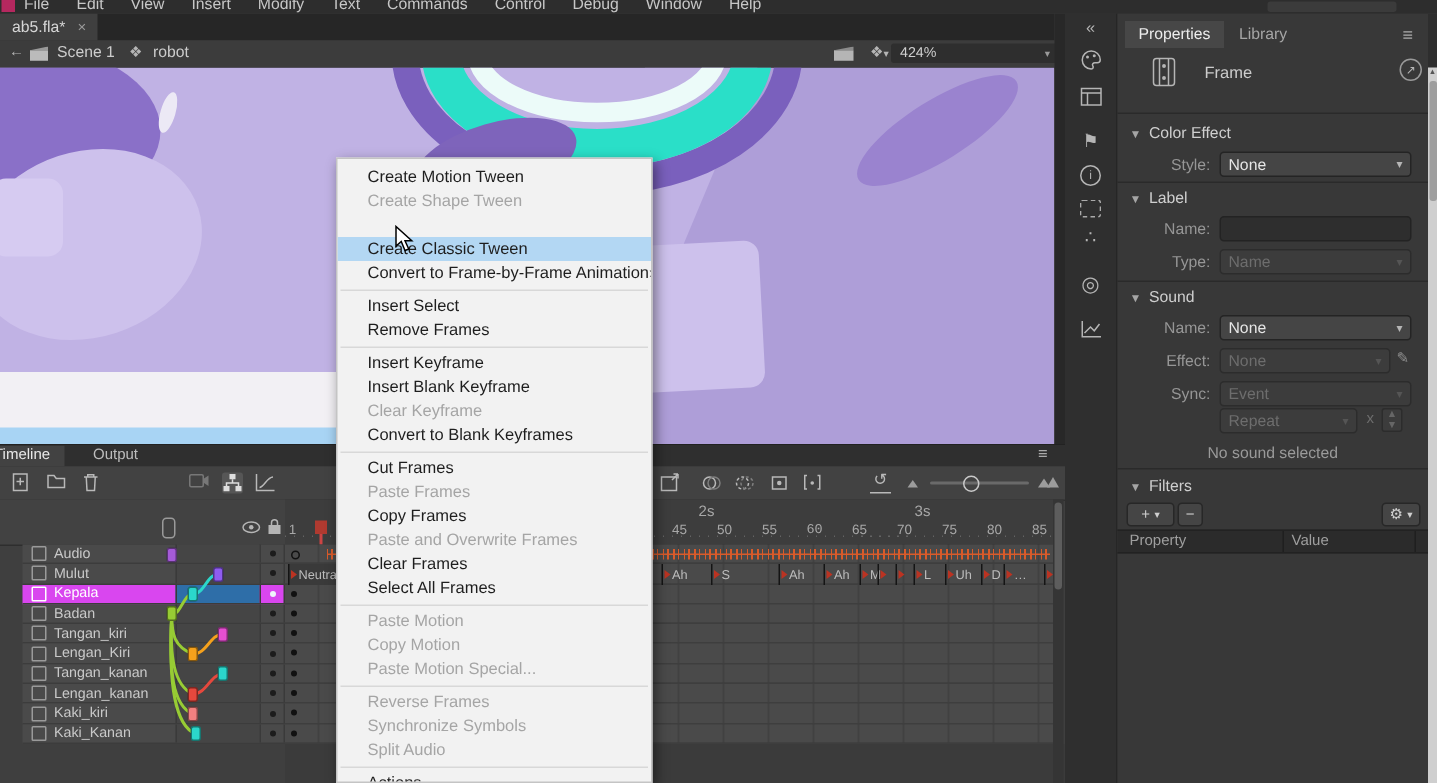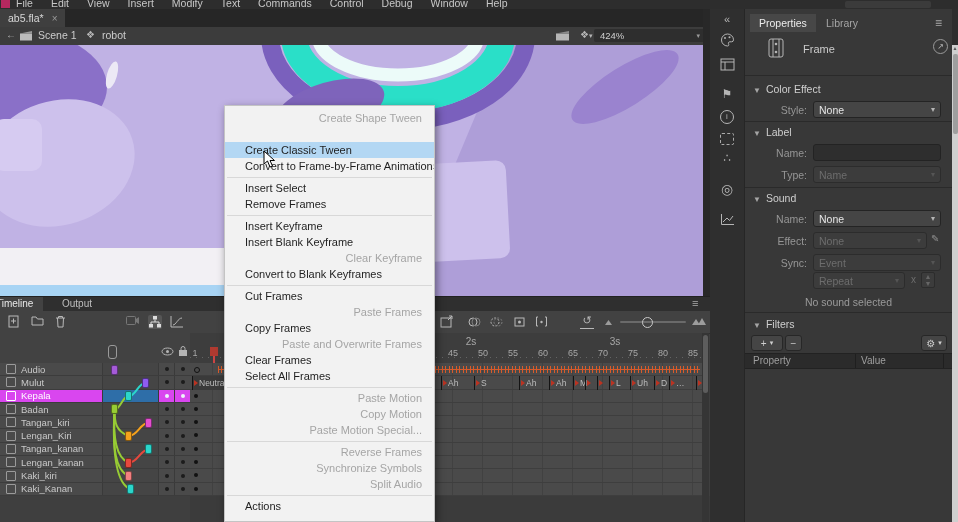--- a/index.html
+++ b/index.html
@@ -36,21 +36,21 @@
   #tl-toolbar{left:0;top:14px;width:710px;height:22px;background:#424242;border-bottom:1px solid #303030;}
   .ti{position:absolute;top:4px;width:14px;height:14px;color:#b9b9b9;}
   .ti svg{display:block;}
   .ti.dim{opacity:.45;}
   .ti.active-box{background:#565656;border-radius:2px;}
   #onion-group .ti{position:static;display:inline-block;margin-right:4px;}
   #tl-zoom-track{left:620px;top:10px;width:66px;height:2px;background:#6a6a6a;border-radius:1px;}
   #tl-zoom-knob{left:642px;top:6px;width:9px;height:9px;border:1.5px solid #c9c9c9;border-radius:50%;}
   
   #tl-header{left:0;top:36px;width:190px;height:30px;background:#424242;border-bottom:1px solid #2e2e2e;}
-  #layer-rows{left:0;top:66px;width:190px;}
+  #layer-rows{left:15px;top:66px;width:190px;}
   .layer-row{position:relative;width:190px;height:13.3px;background:#4a4a4a;border-bottom:1px solid #3c3c3c;
              display:flex;align-items:center;box-sizing:border-box;}
   .layer-row.selected{background:#d946ef;}
   .l-icon{width:8px;height:8px;border:1px solid #9a9a9a;margin:0 5px 0 6px;flex:none;border-radius:1px;}
   .layer-row.selected .l-icon{border-color:#fff;}
   .l-name{font-size:9.5px;color:#c9c9c9;white-space:nowrap;overflow:hidden;width:84px;}
   .layer-row.selected .l-name{color:#fff;}
   .l-parent{width:55px;height:100%;flex:none;background:#454545;border-left:1px solid #3a3a3a;}
   .layer-row.selected .l-parent{background:#2e6ea8;}
   .l-dotcell{width:15px;height:100%;flex:none;border-left:1px solid #3a3a3a;
@@ -81,21 +81,21 @@
   .kf .kf-label{font-size:8.5px;color:#bdbdbd;white-space:nowrap;}
   #neutral-kf{left:2px;width:30px;overflow:hidden;background:#3a3a3a;}
   #tl-vscroll{left:702px;top:36px;width:7px;height:190px;background:#353535;}
   #tl-vscroll .thumb{position:absolute;left:1px;top:2px;width:5px;height:58px;background:#5d5d5d;border-radius:3px;}
   #tl-filler{left:0;top:199px;width:702px;height:27px;background:#3b3b3b;}
   
   #context-menu{left:224px;top:105px;width:211px;height:417px;background:#f2f2f2;border:1px solid #c4c4c4;
       box-shadow:2px 3px 8px rgba(0,0,0,.45);box-sizing:border-box;padding-top:4px;z-index:50;overflow:hidden;}
   .cm-item{height:16px;line-height:16px;padding:0 12px 0 20px;font-size:11px;color:#1e1e1e;
       display:flex;justify-content:space-between;white-space:nowrap;}
-  .cm-item.disabled{color:#a5a5a5;justify-content:flex-end;}
+  .cm-item.disabled{color:#a5a5a5;}
   .cm-item.highlighted{background:#b3d7f3;margin-top:16px;}
   .cm-sep{height:1px;background:#d8d8d8;margin:2.5px 2px;}
   .cm-arrow{color:#555;font-size:11px;}
   #cursor{left:263px;top:150px;z-index:60;}
   
   #right-region{left:710px;top:9px;width:248px;height:513px;background:#2e2e2e;}
   #tool-strip{position:absolute;left:0;top:0;width:34px;height:513px;background:#2f2f2f;border-right:1px solid #262626;}
   .strip-ic{position:absolute;left:0;width:34px;text-align:center;color:#b5b5b5;font-size:12px;}
   .strip-dashed{left:10px;width:12px;height:10px;border:1px dashed #aaa;border-radius:2px;}
   
@@ -445,21 +445,21 @@
 
     <div class="abs" id="frames">
       <div id="ruler">
         <div id="ruler-dots"></div>
         <div id="playhead-marker" style="left: 20px;"></div>
         <div id="playhead-line" style="left: 23px;"></div>
       <span class="r-num" style="left: 5px;">1</span>
           <span class="r-num" style="left: 263px;">45</span>
           <span class="r-num" style="left: 293px;">50</span>
           <span class="r-num" style="left: 323px;">55</span>
-          <span class="r-num" style="left: 353px;">60</span>
+          <span class="r-num" style="left: 353px; font-family: Liberation Mono, monospace;">60</span>
           <span class="r-num" style="left: 383px;">65</span>
           <span class="r-num" style="left: 413px;">70</span>
           <span class="r-num" style="left: 443px;">75</span>
           <span class="r-num" style="left: 473px;">80</span>
           <span class="r-num" style="left: 503px;">85</span>
           <span class="r-sec" style="left: 281px;">2s</span>
           <span class="r-sec" style="left: 425px;">3s</span>
         </div>
       <div id="frames-rows">
           <div class="f-row">
@@ -648,20 +648,23 @@
       </div>
     </div>
   </div>
 
   <div class="abs" id="win-scroll">
     <span class="arr">▲</span>
     <div class="thumb"></div>
   </div>
 
   <div class="abs" id="context-menu">
+      <div class="cm-item">
+        <span>Create Motion Tween</span>
+      </div>
       <div class="cm-item disabled">
         <span>Create Shape Tween</span>
       </div>
       <div class="cm-item highlighted">
         <span>Create Classic Tween</span>
       </div>
       <div class="cm-item">
         <span>Convert to Frame-by-Frame Animation</span>
         <span class="cm-arrow">›</span>
       </div>

